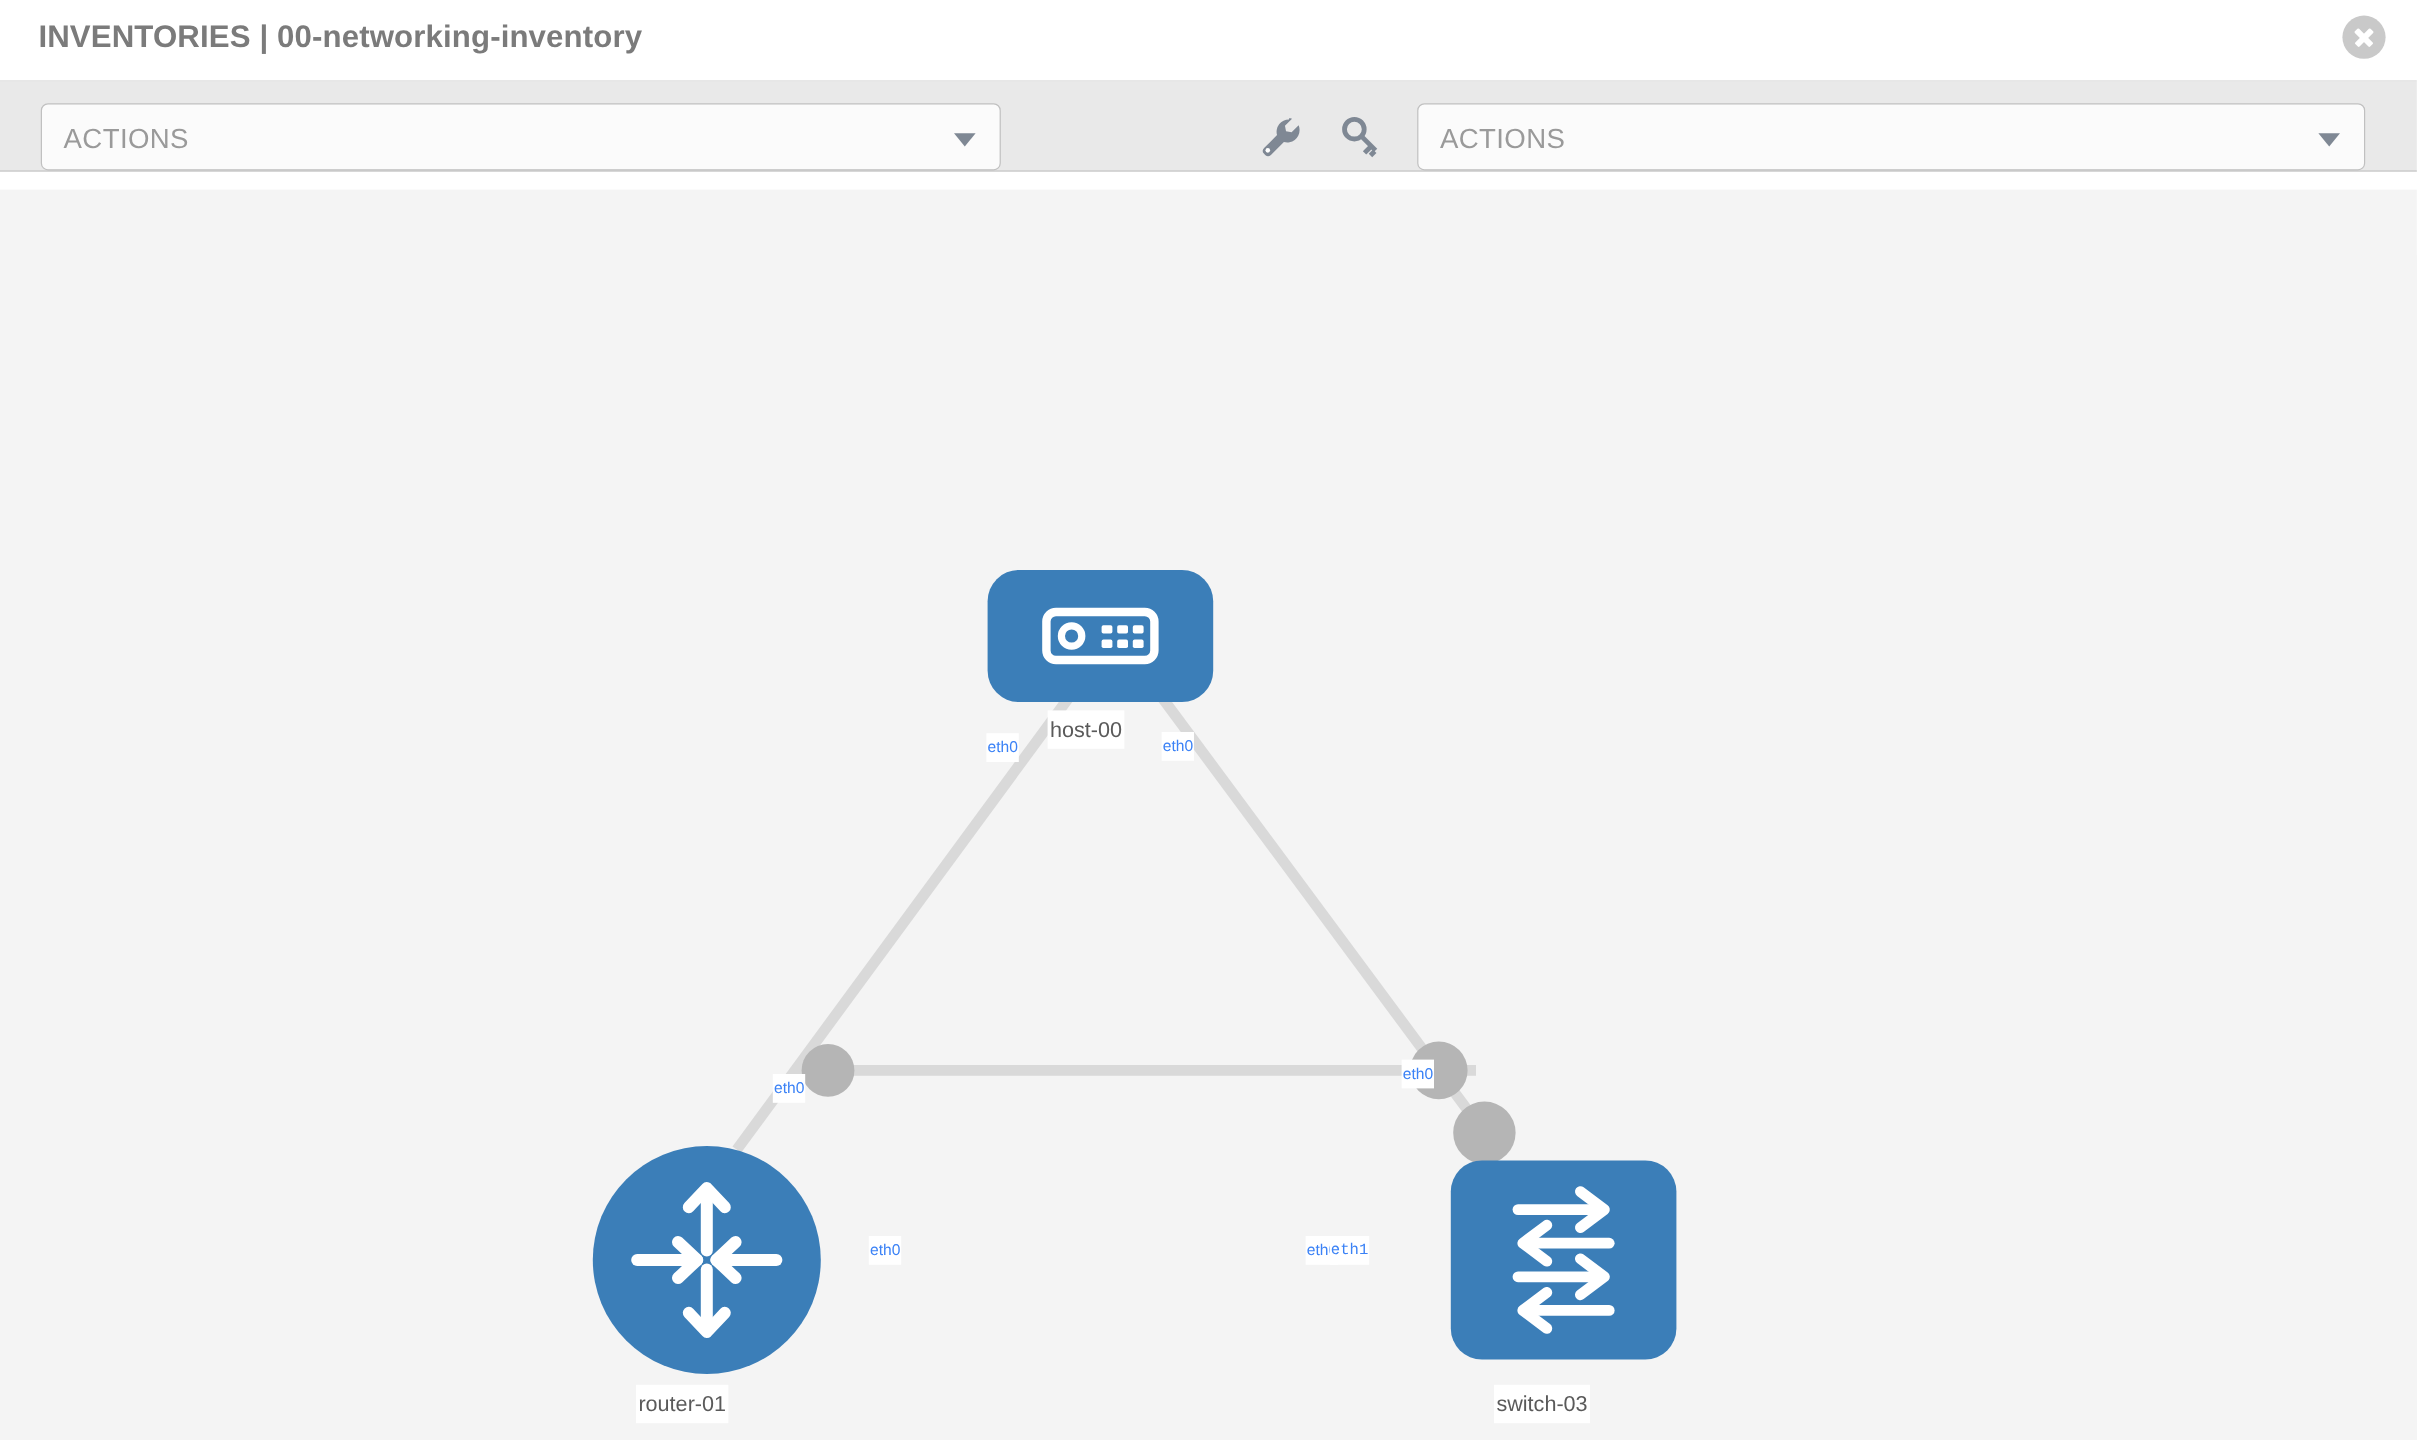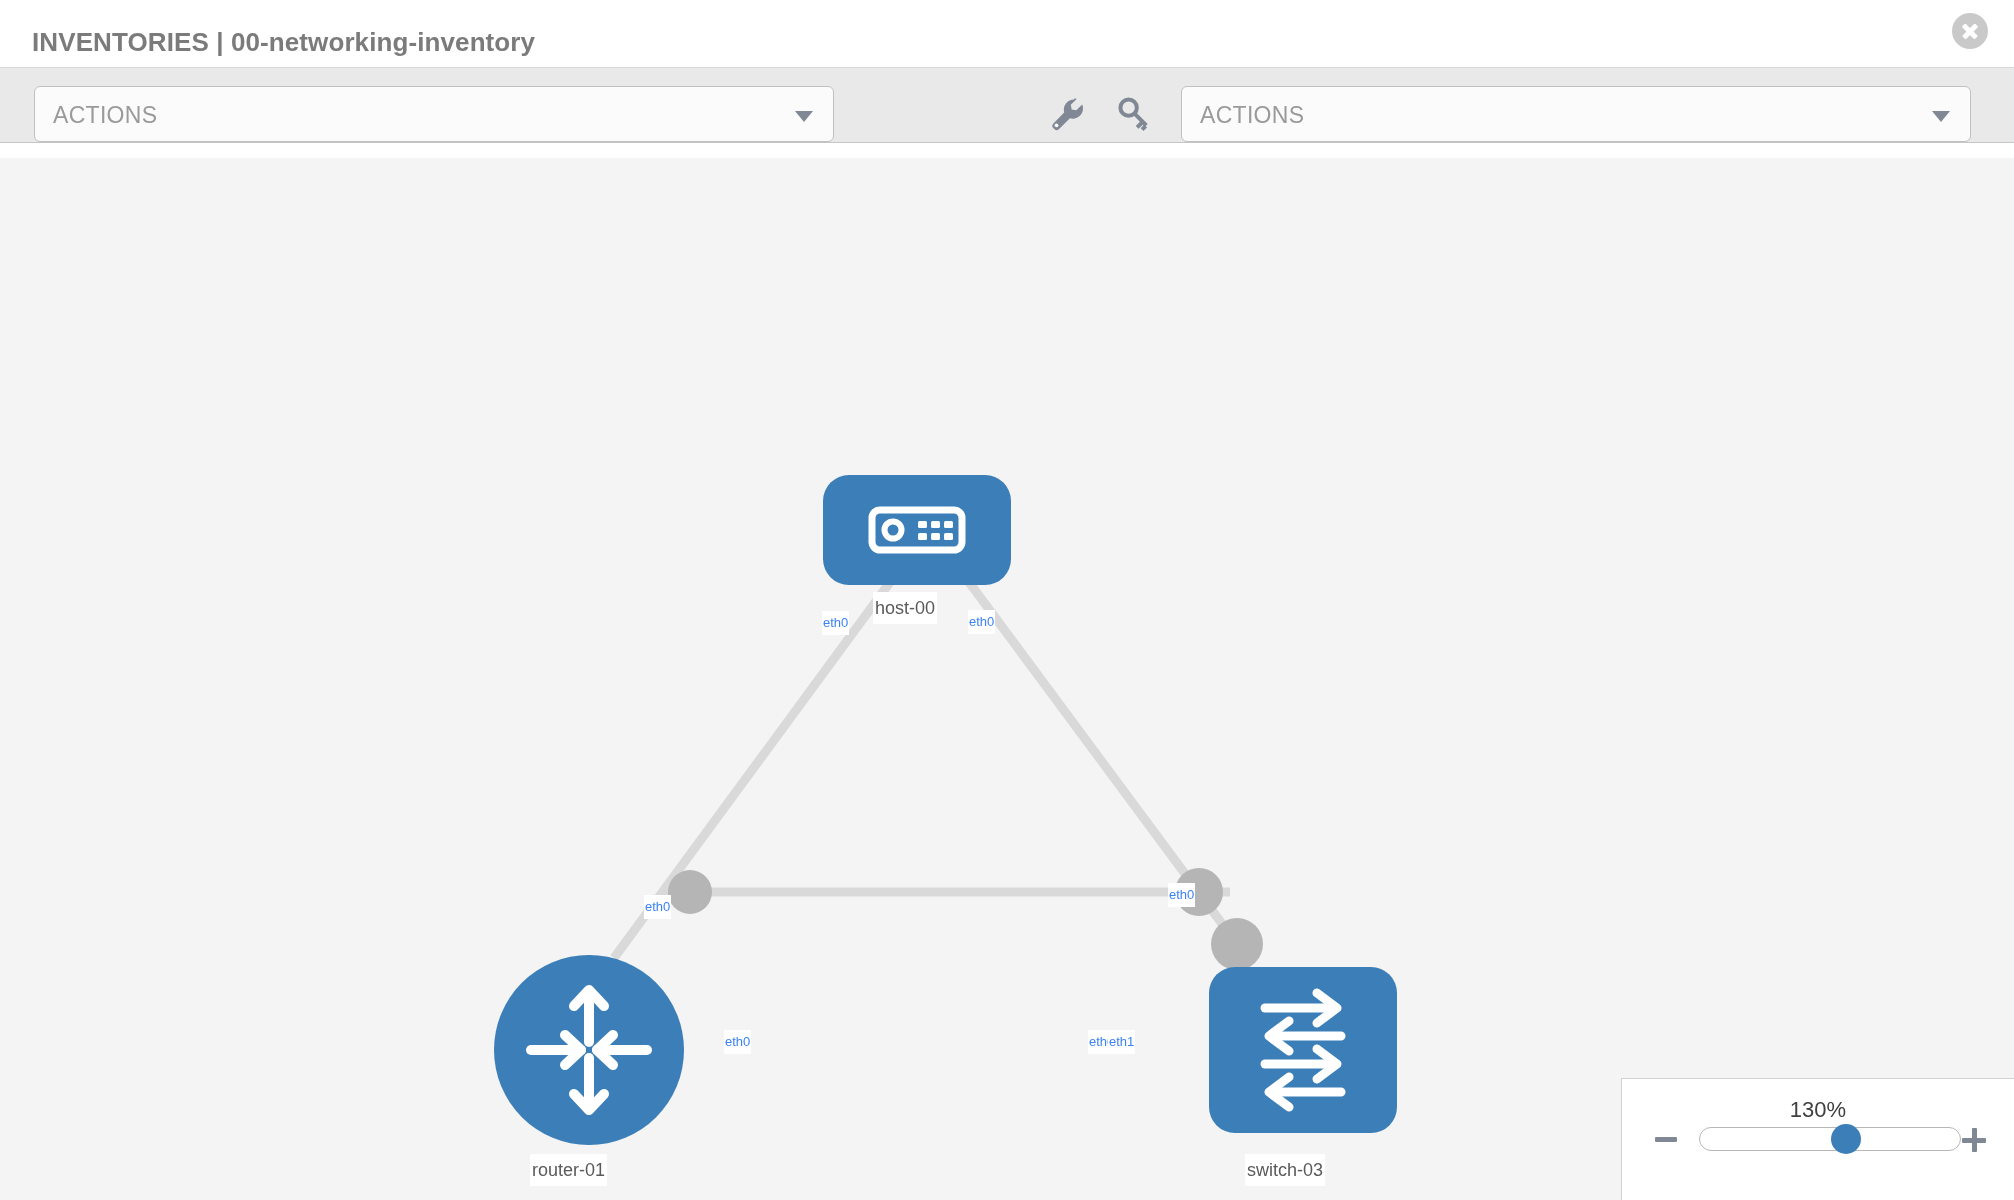--- a/index.html
+++ b/index.html
@@ -35,21 +35,20 @@
   }
   .header-title {
     position: absolute;
     left: 32px;
     top: 15px;
     font-size: 26px;
     font-weight: bold;
     color: #7b7b7b;
     letter-spacing: 0.1px;
     white-space: nowrap;
-    margin-top: 12px;
   }
   .close-btn {
     position: absolute;
     right: 26px;
     top: 13px;
     width: 36px;
     height: 36px;
     border-radius: 50%;
     background: #c9c9c9;
     cursor: pointer;
@@ -374,24 +373,17 @@
     <div class="iface-label" style="left:968px; top:452px;">eth0</div>
 
     <div class="iface-label" style="left:644px; top:737px;">eth0</div>
 
     <div class="iface-label" style="left:1168px; top:725px;">eth0</div>
 
     <div class="iface-label" style="left:724px; top:872px;">eth0</div>
 
     <div class="iface-label" style="left:1088px; top:872px;">eth0</div>
 
-    <div class="iface-label" style="left:1108px; top:872px;">eth1</div>
+    <div class="iface-label" style="left:1108px; top:872px;font-family:Liberation Mono, monospace;">eth1</div>
   </div>
 
-  <div class="zoom-panel">
-    <div class="zoom-value">130%</div>
-    <div class="zoom-minus"></div>
-    <div class="zoom-track"></div>
-    <div class="zoom-thumb" style="left: 209.24px;"></div>
-    <div class="zoom-plus"></div>
-  </div>
 
 </div>
 
 </body></html>

